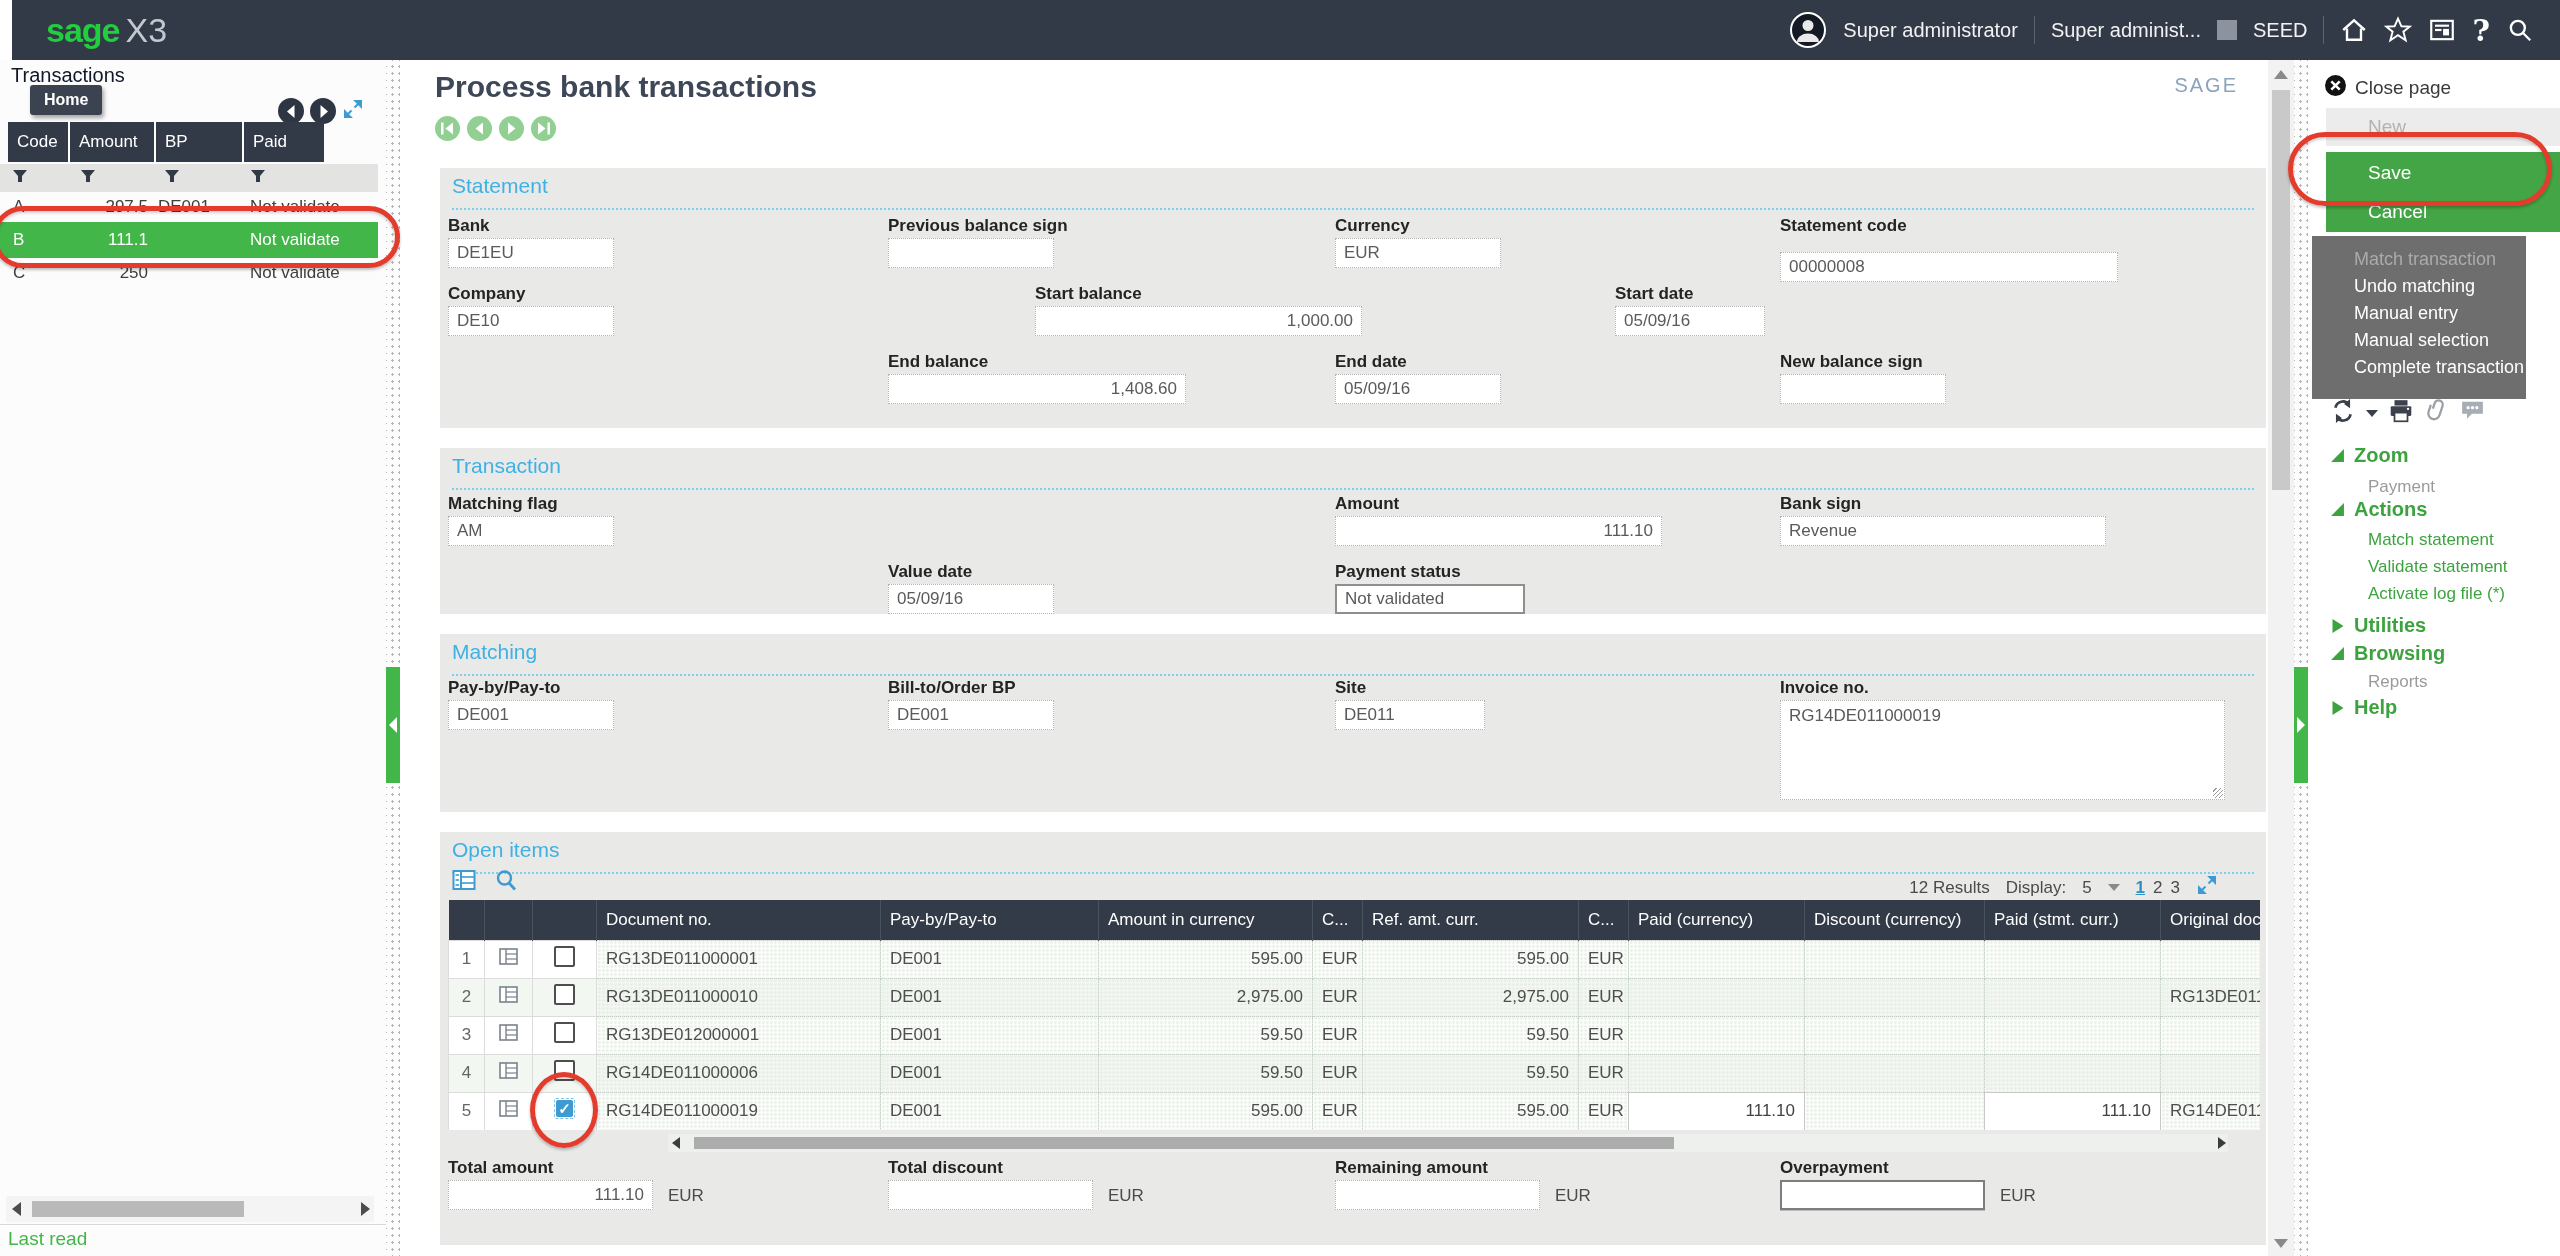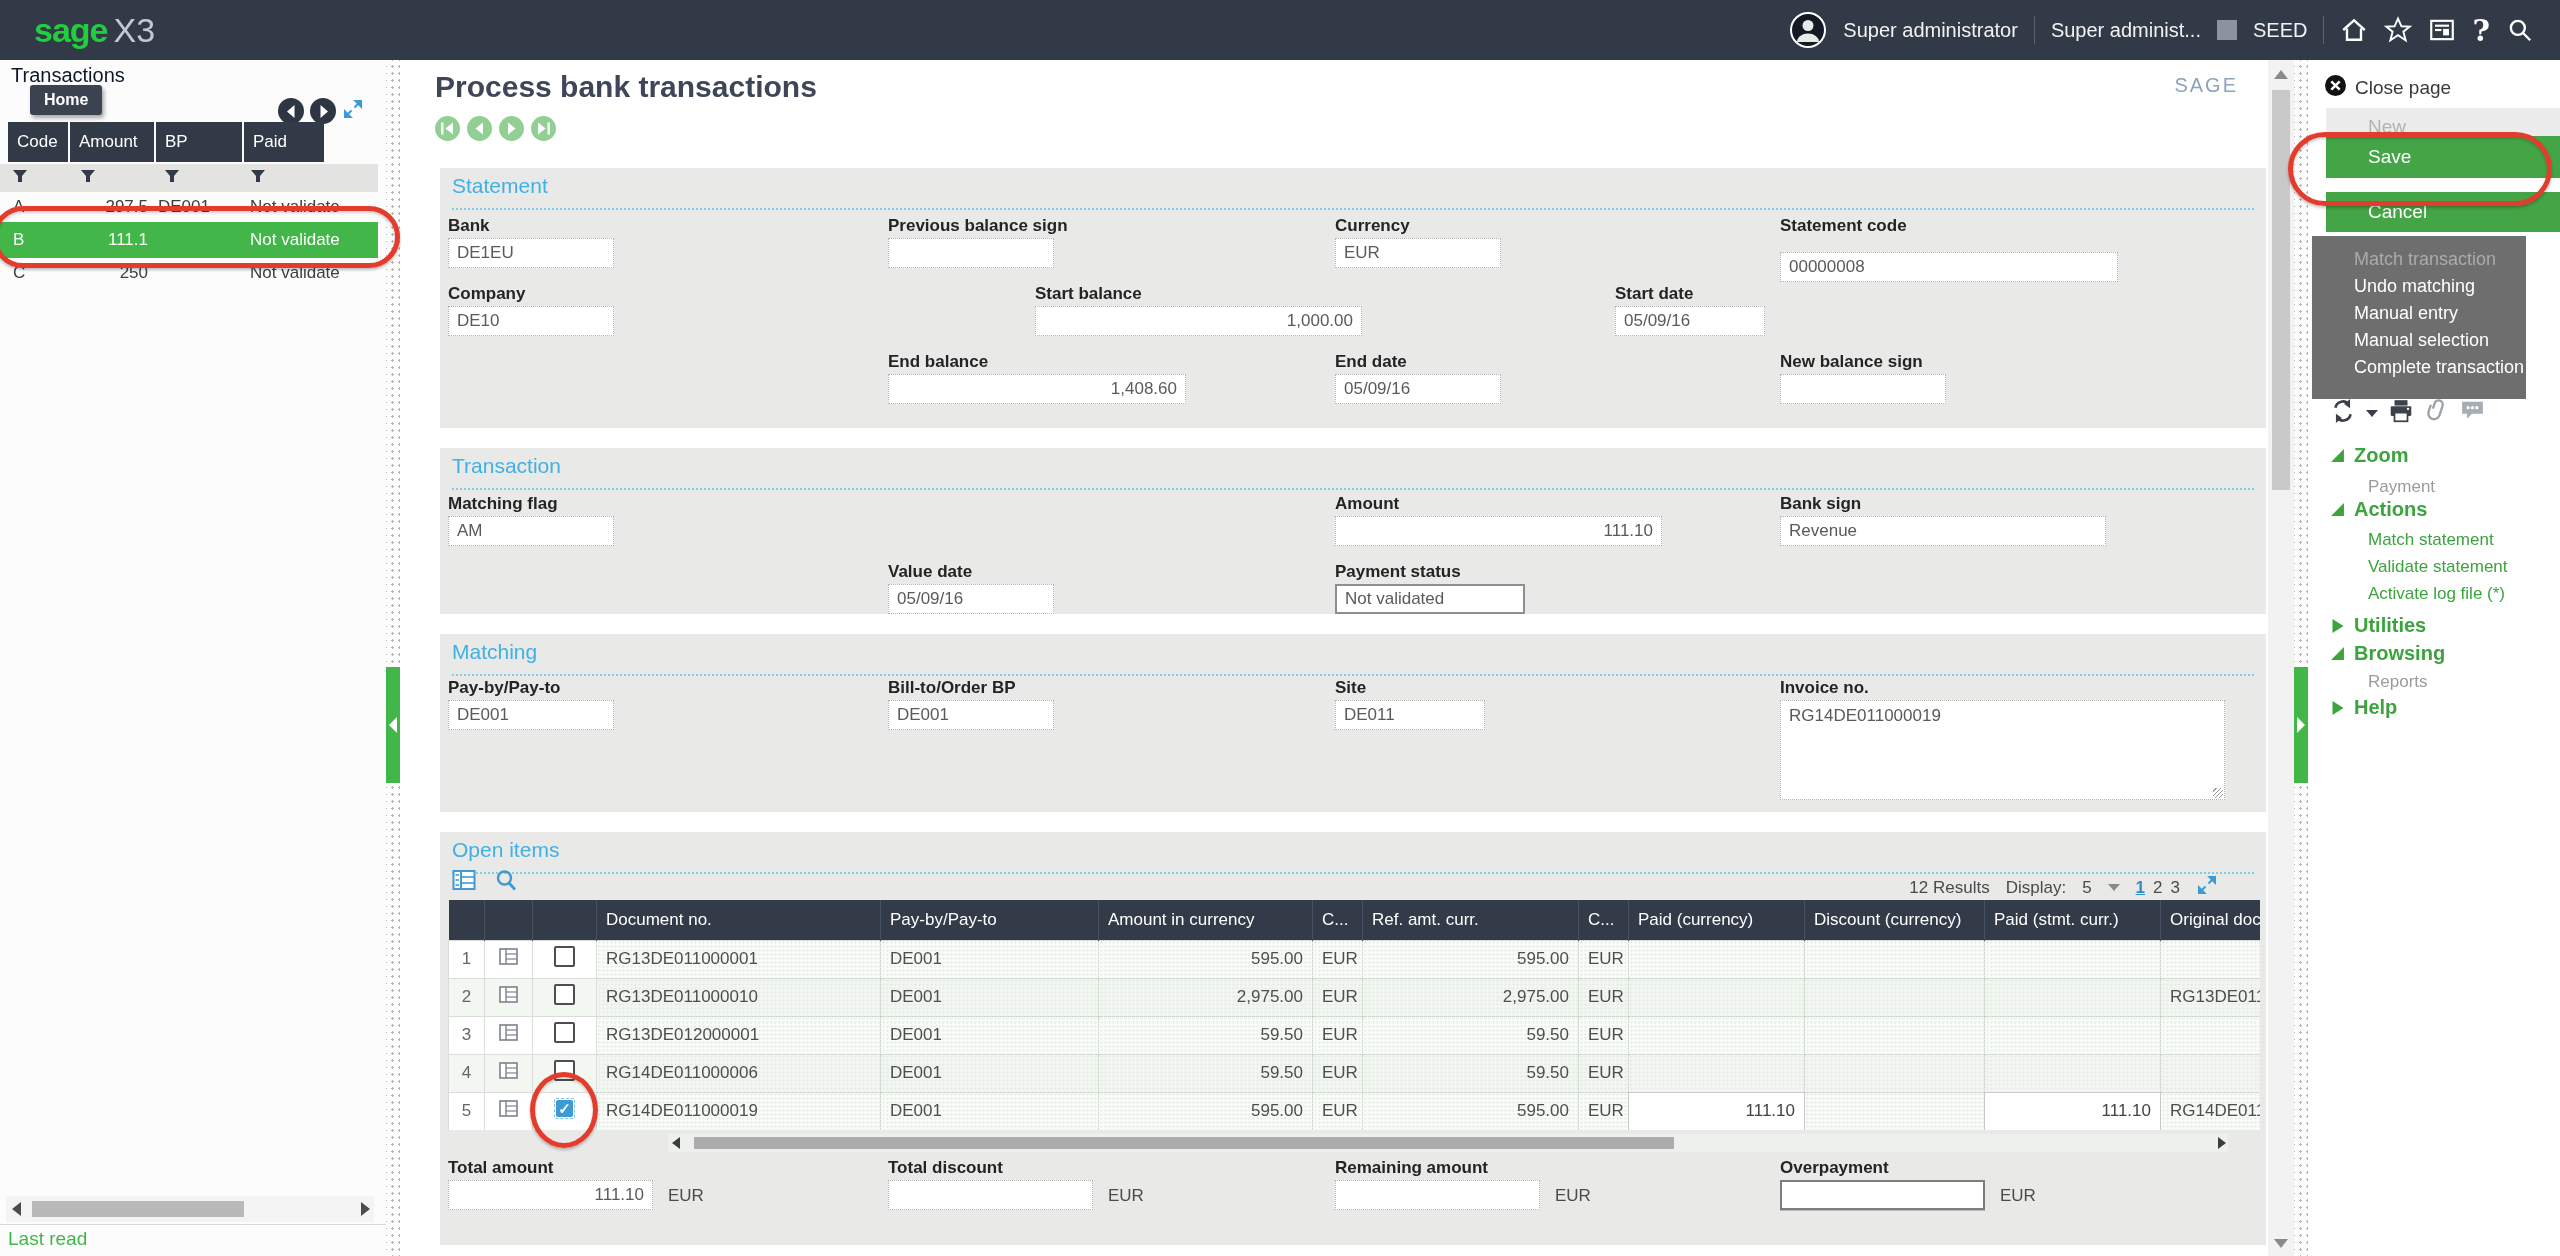--- a/index.html
+++ b/index.html
@@ -2,21 +2,21 @@
 <html><head>
 <meta charset="utf-8">
 <style>
   * { box-sizing: border-box; }
   html,body { margin:0; padding:0; }
   body {
     width:2560px; height:1256px; overflow:hidden; position:relative;
     font-family:"Liberation Sans", sans-serif; background:#fff; color:#333;
   }
   
-  #topbar { height:60px; background:#333a47; display:flex; align-items:center; }
+  #topbar { height:60px; background:#333a47; display:flex; align-items:center;margin-left:12px; }
   .logo-wrap { margin-left:34px; font-size:34px; }
   .logo-sage { color:#21ce3e; font-weight:bold; letter-spacing:-1px; }
   .logo-x3 { color:#c3c8d0; margin-left:6px; }
   .tb-right { margin-left:auto; display:flex; align-items:center; gap:16px; padding-right:26px; }
   .tb-text { color:#f2f2f2; font-size:20px; white-space:nowrap; }
   .tb-divider { width:1px; height:28px; background:#5b6270; }
   .tb-square { width:20px; height:20px; background:#8d939e; }
   .tb-icon { display:inline-flex; align-items:center; justify-content:center; }
   .tb-q { color:#fff; font-size:30px; font-weight:bold; font-family:"DejaVu Serif", serif;}
   
@@ -101,21 +101,21 @@
   
   #main-vscroll { width:26px; background:#f2f2f2; position:relative; }
   .vs-up { position:absolute; top:10px; left:6px; width:0; height:0; border-left:7px solid transparent; border-right:7px solid transparent; border-bottom:9px solid #8a8a8a; }
   .vs-thumb { position:absolute; top:30px; left:4px; width:18px; height:400px; background:#c9c9c9; }
   .vs-down { position:absolute; bottom:8px; left:6px; width:0; height:0; border-left:7px solid transparent; border-right:7px solid transparent; border-top:9px solid #8a8a8a; }
   
   #right-panel { width:252px; position:relative; background:#fff; }
   .rp-close { position:absolute; left:16px; top:14px; display:flex; align-items:center; gap:8px; font-size:19px; color:#3a3a3a; }
   .rp-block { position:absolute; left:18px; width:234px; padding-left:42px; font-size:19px; }
   .rp-new { top:48px; height:38px; line-height:38px; background:#ececec; color:#b3b3b3; }
-  .rp-save { top:76px; height:42px; line-height:42px; background:#44a546; color:#fff; }
+  .rp-save { top:92px; height:42px; line-height:42px; background:#44a546; color:#fff; }
   .rp-cancel { top:132px; height:40px; line-height:40px; background:#44a546; color:#fff; }
   .rp-dark { position:absolute; left:4px; top:176px; width:214px; background:#6e6e6e; padding:10px 0 18px 42px; }
   .rp-dark .itm { color:#fff; font-size:18px; line-height:27px; white-space:nowrap; }
   .rp-dark .itm.dim { color:#ababab; }
   .rp-icons { position:absolute; left:22px; top:338px; display:flex; align-items:center; gap:10px; }
   .menu-group { position:absolute; left:22px; display:flex; align-items:center; gap:9px; }
   .menu-label { color:#3ca33f; font-weight:bold; font-size:20px; }
   .menu-item { position:absolute; left:60px; font-size:17px; white-space:nowrap; }
   .menu-item.dim { color:#9b9b9b; }
   .menu-item.link { color:#3ca33f; }

